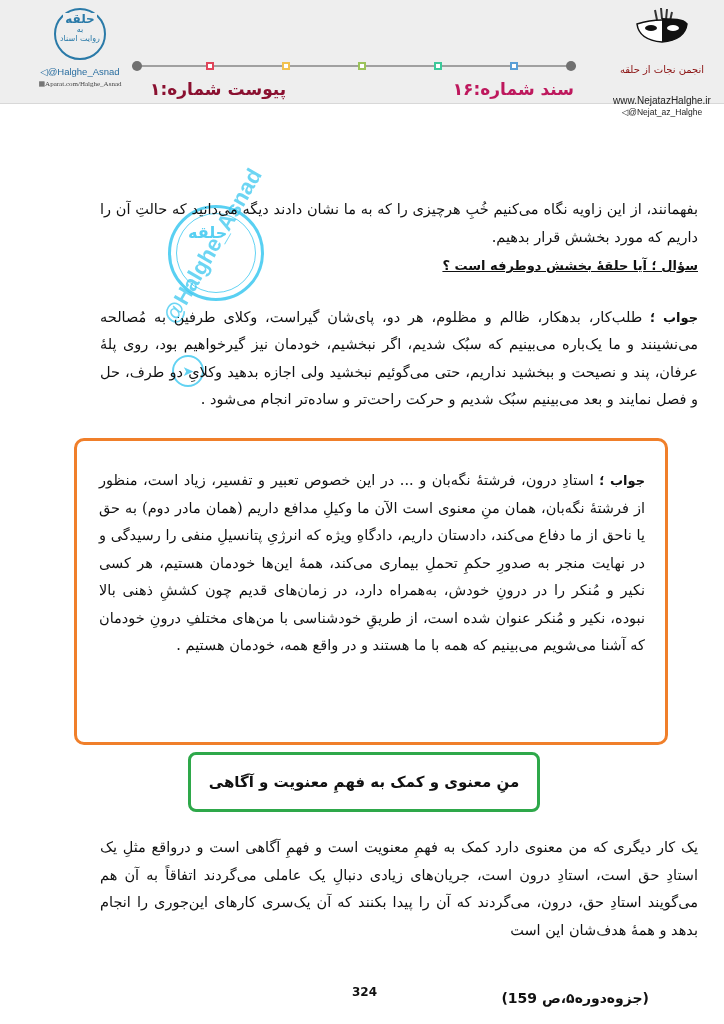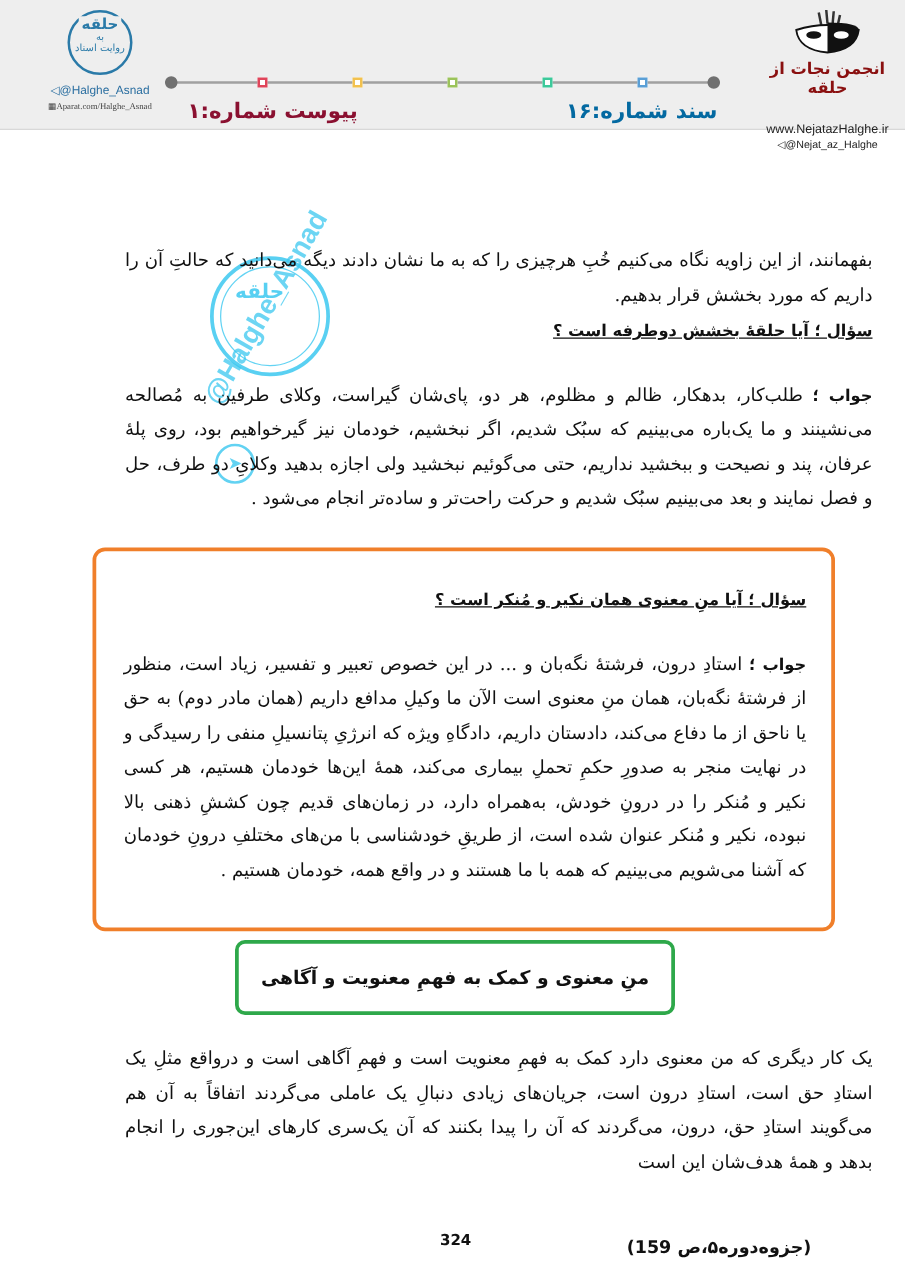--- a/index.html
+++ b/index.html
@@ -25,21 +25,21 @@
   .logo-circle .big { font-size: 12px; font-weight: bold; margin-top: -12px; background:#eee; padding:0 2px;}
   .left-handle { font-size: 9.5px; color: #2a6ea0; margin-top: 6px; font-family: "Liberation Sans", sans-serif; }
   .left-aparat { font-size: 7px; color: #444; margin-top: 3px; font-family: "Liberation Serif", serif; }
 
   .logo-right {
     position: absolute; right: 6px; top: 4px; width: 112px; height: 96px; text-align: center;
   }
   .mask {
     width: 58px; height: 36px; margin: 4px auto 0 auto; position: relative;
   }
-  .right-org { font-size: 13px; font-weight: bold; color: #8a1010; margin-top: 4px; }
+  .right-org { font-size: 10px; font-weight: normal; color: #8a1010; margin-top: 20px; }
   .right-site { font-size: 10px; color: #222; margin-top: 20px; font-family: "Liberation Sans", sans-serif; }
   .right-handle { font-size: 8.5px; color: #222; margin-top: 1px; font-family: "Liberation Sans", sans-serif; }
 
   .title {
     position: absolute; left: 150px; top: 8px; width: 450px; text-align: center;
     font-size: 26px; font-weight: bold; color: #cfe3e6;
     -webkit-text-stroke: 1.4px #1f3f48;
     direction: rtl; font-family: "DejaVu Serif", serif; letter-spacing: 0.5px;
   }
 
@@ -48,21 +48,21 @@
   }
   .timeline .line { position: absolute; left: 0; right: 0; top: 4px; height: 2px; background: #a0a0a0; }
   .timeline .end-dot { position: absolute; top: 0; width: 10px; height: 10px; border-radius: 50%; background: #707070; }
   .timeline .node {
     position: absolute; top: 1px; width: 8px; height: 8px; background: #fff;
     border: 2px solid #ccc;
   }
 
   .doc-number {
     position: absolute; right: 150px; top: 79px; font-size: 17px; font-weight: bold;
-    color: #0369a1; direction: rtl;
+    color: #be185d; direction: rtl;
   }
   .attachment-number {
     position: absolute; left: 150px; top: 79px; font-size: 17px; font-weight: bold;
     color: #8a1030; direction: rtl;
   }
 
   .content {
     position: absolute; left: 100px; width: 598px; direction: rtl; text-align: justify;
     font-family: "DejaVu Serif", serif; font-size: 14.5px; line-height: 27.5px; color: #111;
   }
@@ -180,21 +180,20 @@
   <p>بفهمانند، از این زاویه نگاه می‌کنیم خُبِ هرچیزی را که به ما نشان دادند دیگه می‌دانید که حالتِ آن را داریم که مورد بخشش قرار بدهیم.</p>
 </div>
 
 <div class="content" style="top:228px">
   <p class="q">سؤال ؛ آیا حلقهٔ بخشش دوطرفه است ؟</p>
   <p><span class="a-label">جواب ؛</span><span> طلب‌کار، بدهکار، ظالم و مظلوم، هر دو، پای‌شان گیراست، وکلای طرفین به مُصالحه می‌نشینند و ما یک‌باره می‌بینیم که سبُک شدیم، اگر نبخشیم، خودمان نیز گیرخواهیم بود، روی پلهٔ عرفان، پند و نصیحت و ببخشید نداریم، حتی می‌گوئیم نبخشید ولی اجازه بدهید وکلایِ دو طرف، حل و فصل نمایند و بعد می‌بینیم سبُک شدیم و حرکت راحت‌تر و ساده‌تر انجام می‌شود .</span></p>
 </div>
 
 <div class="orange-box">
   <div class="content">
-    <p class="q">سؤال ؛ آیا منِ معنوی همان نکیر و مُنکر است ؟</p>
     <p><span class="a-label">جواب ؛</span><span> استادِ درون، فرشتهٔ نگه‌بان و ... در این خصوص تعبیر و تفسیر، زیاد است، منظور از فرشتهٔ نگه‌بان، همان منِ معنوی است الآن ما وکیلِ مدافع داریم (همان مادر دوم) به حق یا ناحق از ما دفاع می‌کند، دادستان داریم، دادگاهِ ویژه که انرژیِ پتانسیلِ منفی را رسیدگی و در نهایت منجر به صدورِ حکمِ تحملِ بیماری می‌کند، همهٔ این‌ها خودمان هستیم، هر کسی نکیر و مُنکر را در درونِ خودش، به‌همراه دارد، در زمان‌های قدیم چون کششِ ذهنی بالا نبوده، نکیر و مُنکر عنوان شده است، از طریقِ خودشناسی با من‌های مختلفِ درونِ خودمان که آشنا می‌شویم می‌بینیم که همه با ما هستند و در واقع همه، خودمان هستیم .</span></p>
   </div>
 </div>
 
 <div class="green-box">
   <span>منِ معنوی و کمک به فهمِ معنویت و آگاهی</span>
 </div>
 
 <div class="content" style="top:810px">
   <p>یک کار دیگری که من معنوی دارد کمک به فهمِ معنویت است و فهمِ آگاهی است و درواقع مثلِ یک استادِ حق است، استادِ درون است، جریان‌های زیادی دنبالِ یک عاملی می‌گردند اتفاقاً به آن هم می‌گویند استادِ حق، درون، می‌گردند که آن را پیدا بکنند که آن یک‌سری کارهای این‌جوری را انجام بدهد و همهٔ هدف‌شان این است</p>

